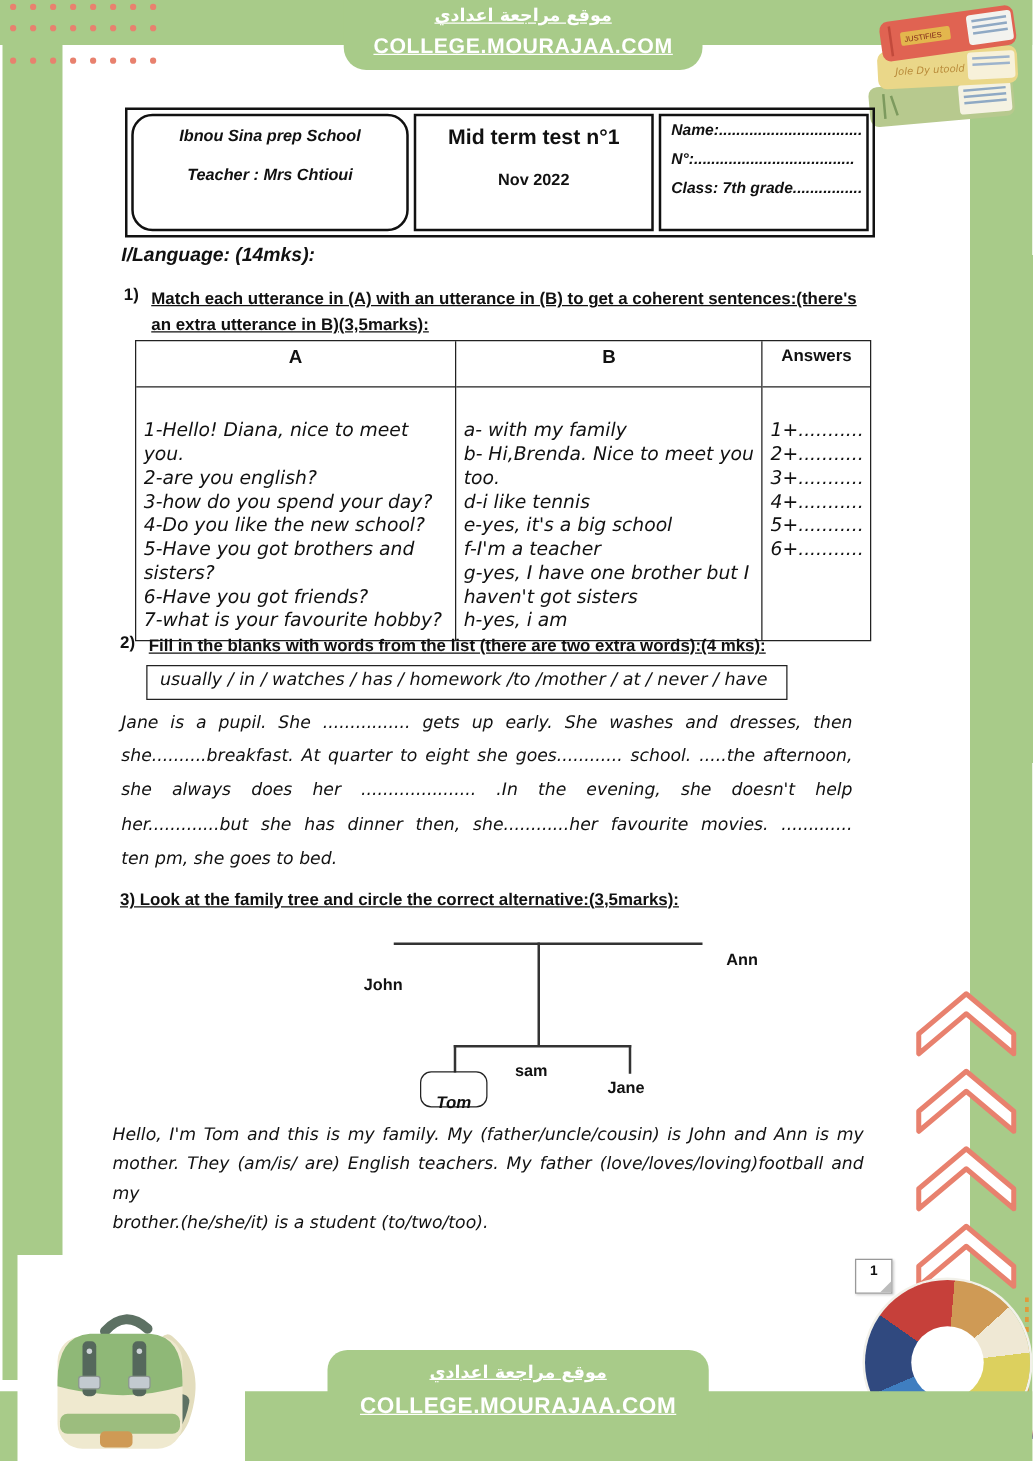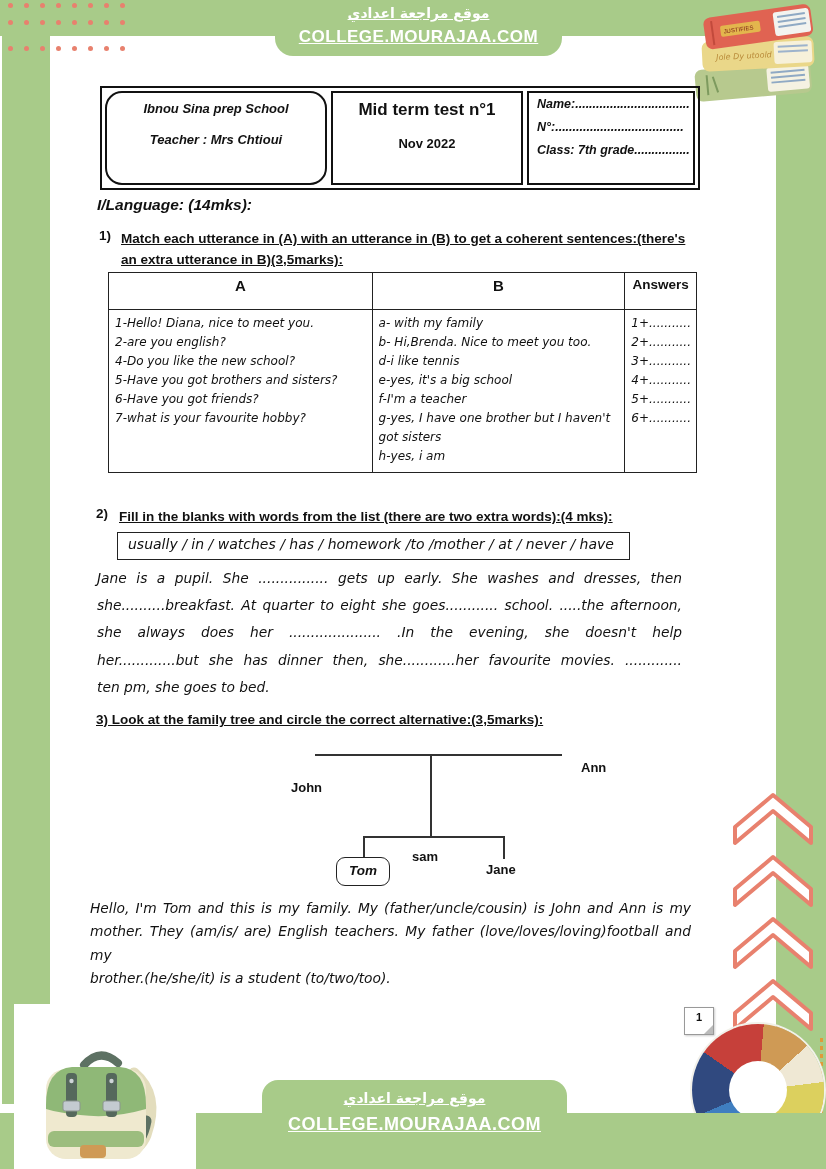--- a/index.html
+++ b/index.html
@@ -35,34 +35,34 @@
   .qnum{font-weight:bold;font-size:13.5px;}
   .qhead{font-weight:bold;font-size:13.5px;text-decoration:underline;line-height:21px;}
   
   .tbl{left:108px;top:272px;width:589px;border:1.6px solid #222;display:flex;box-sizing:border-box;}
   .tcol{box-sizing:border-box;}
   .tcol+.tcol{border-left:1.3px solid #222;}
   .ca{width:266px;} .cb{width:256px;} .cans{flex:1;}
   .th{height:37px;border-bottom:1.3px solid #222;box-sizing:border-box;text-align:center;
       font-weight:bold;font-size:15px;padding-top:4px;}
   .cans .th{font-size:13.5px;}
-  .tdv{padding:4px 5px 6px 6px;font-size:12px;line-height:19px;}
+  .tdv{padding:4px 5px 6px 6px;font-size:15px;line-height:19px;margin-top:21px;}
   
   .word-box{left:117px;top:532px;width:513px;height:28px;border:1.3px solid #222;box-sizing:border-box;
             font-size:14px;padding:3px 0 0 10px;}
   .para{font-size:13.8px;}
   .jline{text-align:justify;text-align-last:justify;}
   .p2{left:97px;top:565px;width:585px;line-height:27.2px;}
   .p3{left:90px;top:897px;width:601px;line-height:23.3px;}
   
   .tline{position:absolute;border-color:#333;border-style:solid;border-width:0;}
   .tree-lbl{position:absolute;font-weight:bold;font-size:13px;}
   .tom-box{position:absolute;left:336px;top:857px;width:54px;height:29px;border:1.6px solid #222;
            border-radius:9px;box-sizing:border-box;text-align:center;font-weight:bold;font-style:italic;
-           font-size:13.5px;padding-top:5px;}
+           font-size:13.5px;padding-top:16px;}
   
   .note1{position:absolute;left:684px;top:1007px;width:30px;height:28px;background:#fff;
          border:1px solid #999;box-shadow:1px 1px 2px rgba(0,0,0,.2);font-weight:bold;font-size:11px;
          text-align:center;padding-top:3px;box-sizing:border-box;}
   .note1 .fold{position:absolute;right:0;bottom:0;width:0;height:0;
          border-left:9px solid transparent;border-bottom:9px solid #bbb;}
   .chev{position:absolute;left:732px;width:82px;height:56px;}
   .logo{position:absolute;left:692px;top:1024px;width:132px;height:132px;border-radius:50%;
         box-shadow:0 0 0 2px #f2f1ea;
         background:conic-gradient(from -55deg,#c6403a 0 60deg,#cf9a55 60deg 103deg,#efe8d4 103deg 138deg,
@@ -160,20 +160,21 @@
     <div class="qhead">Match each utterance in (A) with an utterance in (B) to get a coherent sentences:(there's</div>
     <div class="qhead">an extra utterance in B)(3,5marks):</div>
   </div>
 
   <div class="abs tbl">
     <div class="tcol ca">
       <div class="th">A</div>
       <div class="tdv hand">
         <div>1-Hello! Diana, nice to meet you.</div>
         <div>2-are you english?</div>
+        <div>3-how do you spend your day?</div>
         <div>4-Do you like the new school?</div>
         <div>5-Have you got brothers and sisters?</div>
         <div>6-Have you got friends?</div>
         <div>7-what is your favourite hobby?</div>
       </div>
     </div>
     <div class="tcol cb">
       <div class="th">B</div>
       <div class="tdv hand">
         <div>a- with my family</div>

